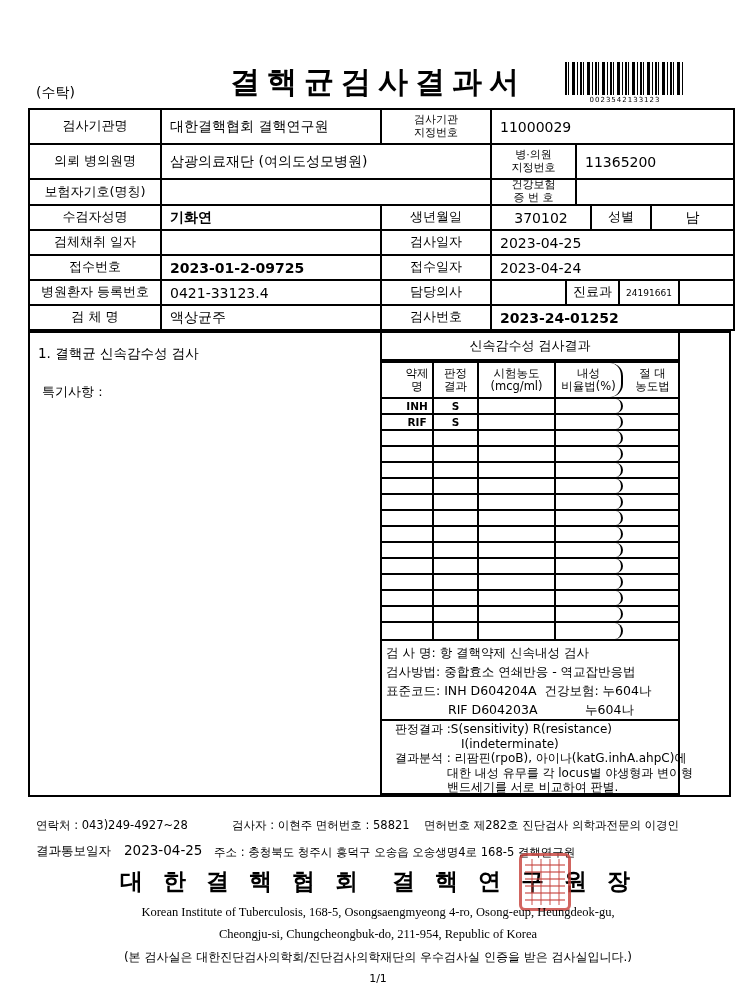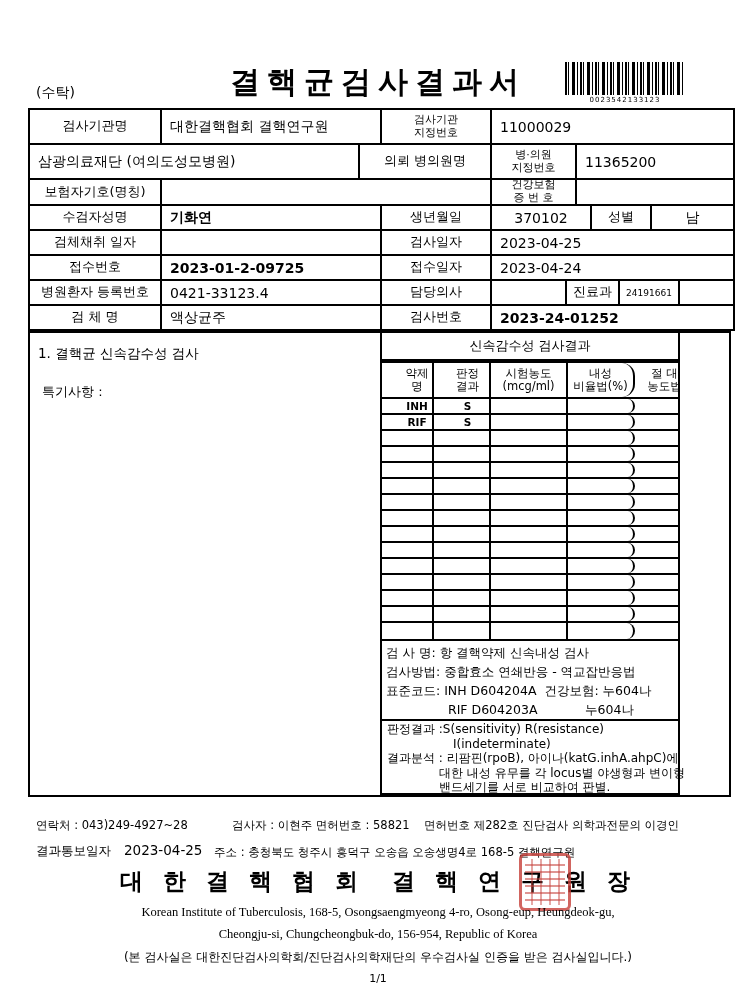--- a/index.html
+++ b/index.html
@@ -39,28 +39,28 @@
     border:2px solid #000; box-sizing:border-box; display:flex; align-items:center;
     justify-content:center; font-size:13px; }
   .dtable { position:absolute; left:350px; top:28px; width:300px; border:2px solid #000; box-sizing:border-box; }
   .dhrow { display:flex; height:36px; border-bottom:2px solid #000; box-sizing:border-box; }
   .dhcell { box-sizing:border-box; border-right:2px solid #000; display:flex; align-items:center;
     justify-content:center; text-align:center; font-size:11.5px; white-space:pre-line; line-height:1.15; }
   .drow { display:flex; height:16px; border-bottom:2px solid #000; box-sizing:border-box; }
   .drow:last-child { border-bottom:none; }
   .dcell { box-sizing:border-box; border-right:2px solid #000; display:flex; align-items:center;
     justify-content:center; font-size:10.5px; font-weight:bold; }
-  .c0 { flex:0 0 52px;padding-left:20px; } .c1 { flex:0 0 45px;margin-left:12px; } .c2 { flex:0 0 77px; }
+  .c0 { flex:0 0 52px;padding-left:20px; } .c1 { flex:0 0 45px; } .c2 { flex:0 0 77px; }
   .c3 { flex:0 0 67px;border-radius:13px; } .c4 { flex:0 0 59px; border-right:none; }
   .tbox { position:absolute; left:350px; top:306px; width:300px; height:82px;
     border:2px solid #000; box-sizing:border-box; padding:2px 4px; font-size:12.5px; }
   .tbox div { line-height:19px; white-space:pre; }
   .tbox .indent { padding-left:62px; }
   .jbox { position:absolute; left:350px; top:386px; width:300px; height:76px;
-    border:2px solid #000; box-sizing:border-box; padding:1px 5px; font-size:12px; }
+    border:2px solid #000; box-sizing:border-box; padding:1px 13px; font-size:12px; }
   .jbox div { line-height:14.5px; white-space:pre; }
   .jbox .ind1 { padding-left:66px; }
   .jbox .ind2 { padding-left:52px; }
   
   .f1a { position:absolute; left:36px; top:818px; font-size:11.5px; }
   .f1b { position:absolute; left:232px; top:818px; font-size:11.5px; }
   .f1c { position:absolute; left:424px; top:818px; font-size:11.5px; }
   .f2label { position:absolute; left:36px; top:843px; font-size:12.5px; }
   .f2date { position:absolute; left:124px; top:842px; font-size:13.5px; }
   .f2addr { position:absolute; left:214px; top:845px; font-size:11.5px; }
@@ -89,22 +89,22 @@
 
 <div class="itable">
   <div class="irow">
     <div class="cell lab h33" style="flex:0 0 132px">검사기관명</div>
     <div class="cell val h33" style="flex:0 0 220px">대한결핵협회 결핵연구원</div>
     <div class="cell lab h33 sm" style="flex:0 0 110px">검사기관
 지정번호</div>
     <div class="cell val h33 last" style="flex:1">11000029</div>
   </div>
   <div class="irow">
+    <div class="cell lab h33" style="flex:0 0 132px">의뢰 병의원명</div>
     <div class="cell val h33" style="flex:0 0 330px">삼광의료재단 (여의도성모병원)</div>
-    <div class="cell lab h33" style="flex:0 0 132px">의뢰 병의원명</div>
     <div class="cell lab h33 sm" style="flex:0 0 85px">병·의원
 지정번호</div>
     <div class="cell val h33 last" style="flex:1">11365200</div>
   </div>
   <div class="irow">
     <div class="cell lab h24" style="flex:0 0 132px">보험자기호(명칭)</div>
     <div class="cell val h24" style="flex:0 0 330px"></div>
     <div class="cell lab h24 sm" style="flex:0 0 85px">건강보험
 증 번 호</div>
     <div class="cell val h24 last" style="flex:1"></div>
@@ -291,15 +291,15 @@
 
 <div class="f1a">연락처 : 043)249-4927~28</div>
 <div class="f1b">검사자 : 이현주 면허번호 : 58821</div>
 <div class="f1c">면허번호 제282호 진단검사 의학과전문의 이경인</div>
 <div class="f2label">결과통보일자</div>
 <div class="f2date">2023-04-25</div>
 <div class="f2addr">주소 : 충청북도 청주시 흥덕구 오송읍 오송생명4로 168-5 결핵연구원</div>
 <div class="orgname">대 한 결 핵 협 회  결 핵 연 구 원 장</div>
 <div class="stamp"></div>
 <div class="eng1">Korean Institute of Tuberculosis, 168-5, Osongsaengmyeong 4-ro, Osong-eup, Heungdeok-gu,</div>
-<div class="eng2">Cheongju-si, Chungcheongbuk-do, 156-954, Republic of Korea</div>
+<div class="eng2">Cheongju-si, Chungcheongbuk-do, 211-954, Republic of Korea</div>
 <div class="cert">(본 검사실은 대한진단검사의학회/진단검사의학재단의 우수검사실 인증을 받은 검사실입니다.)</div>
 <div class="page">1/1</div>
 
 </body></html>

